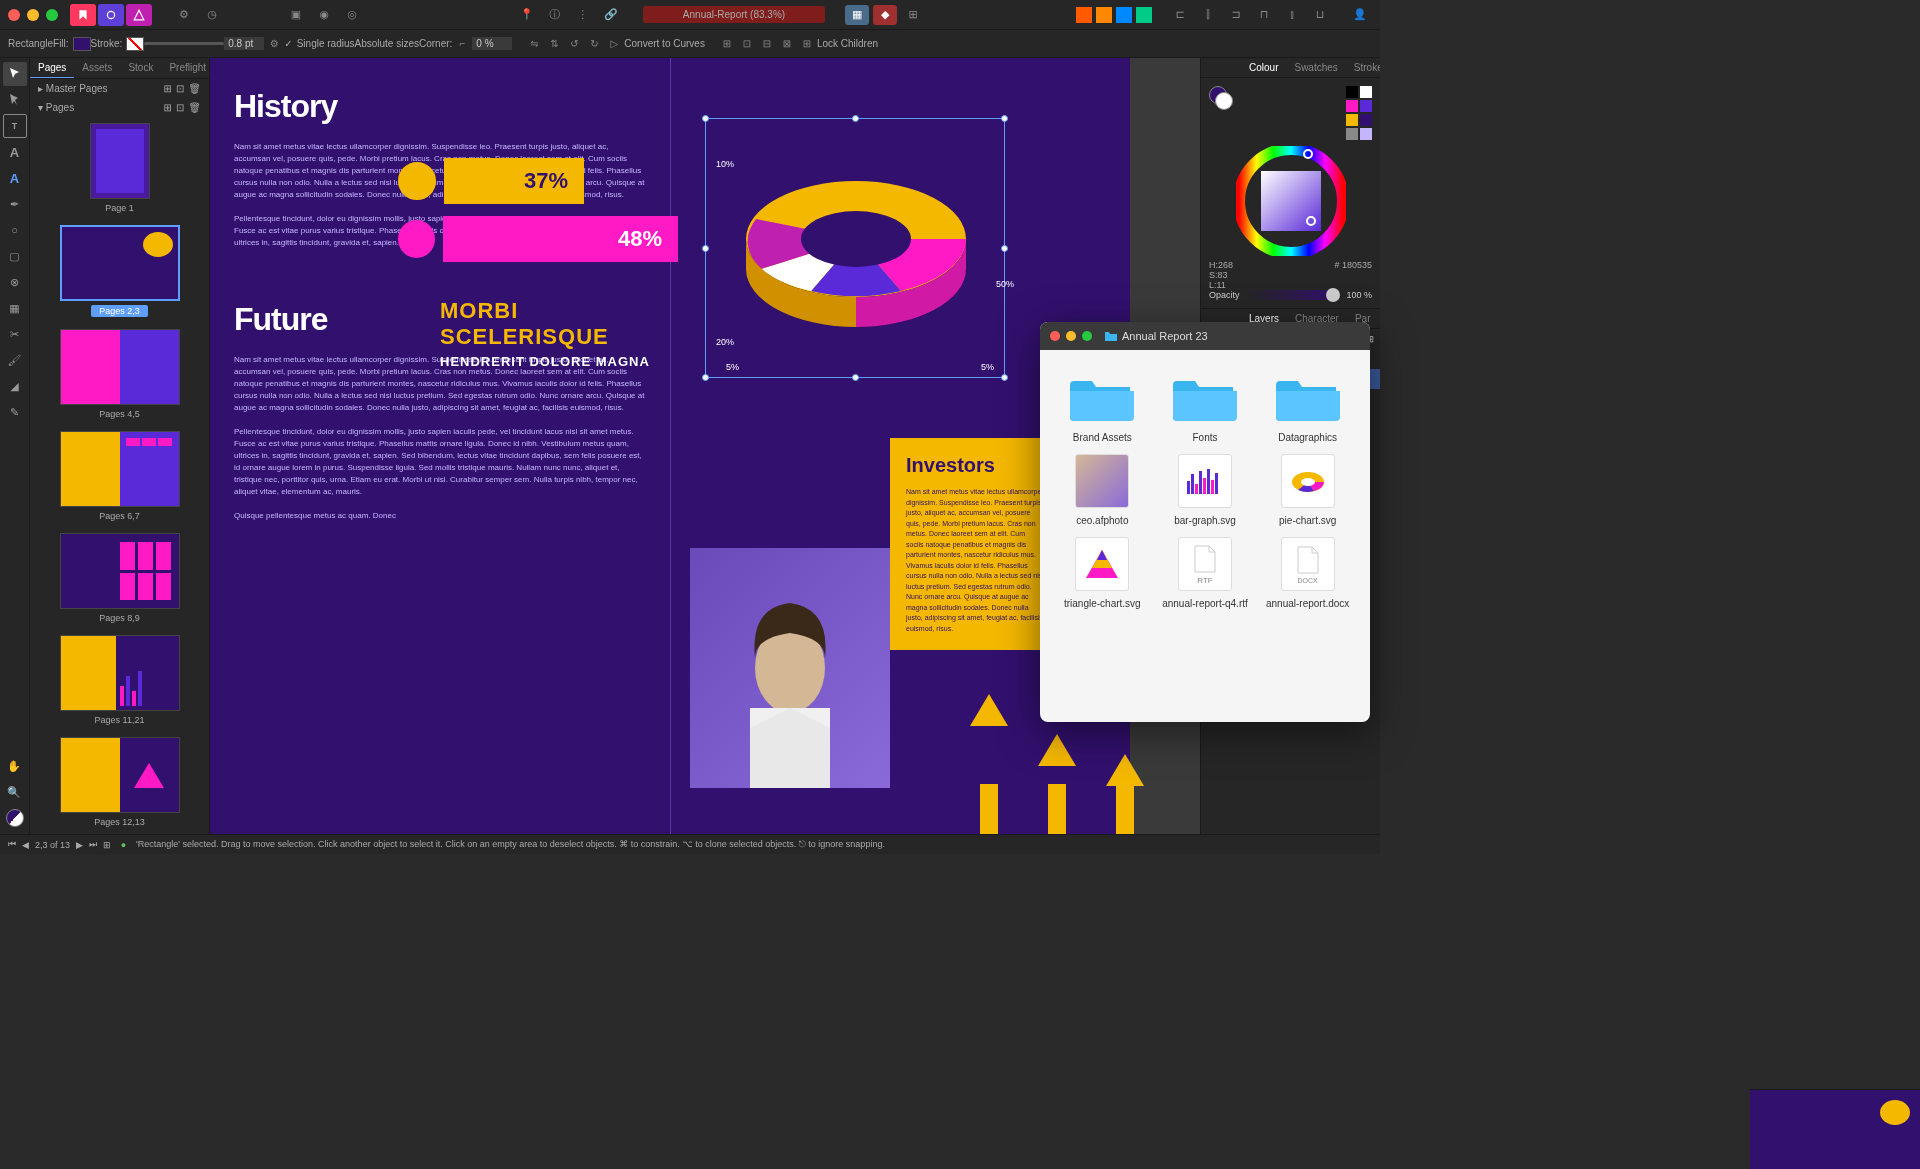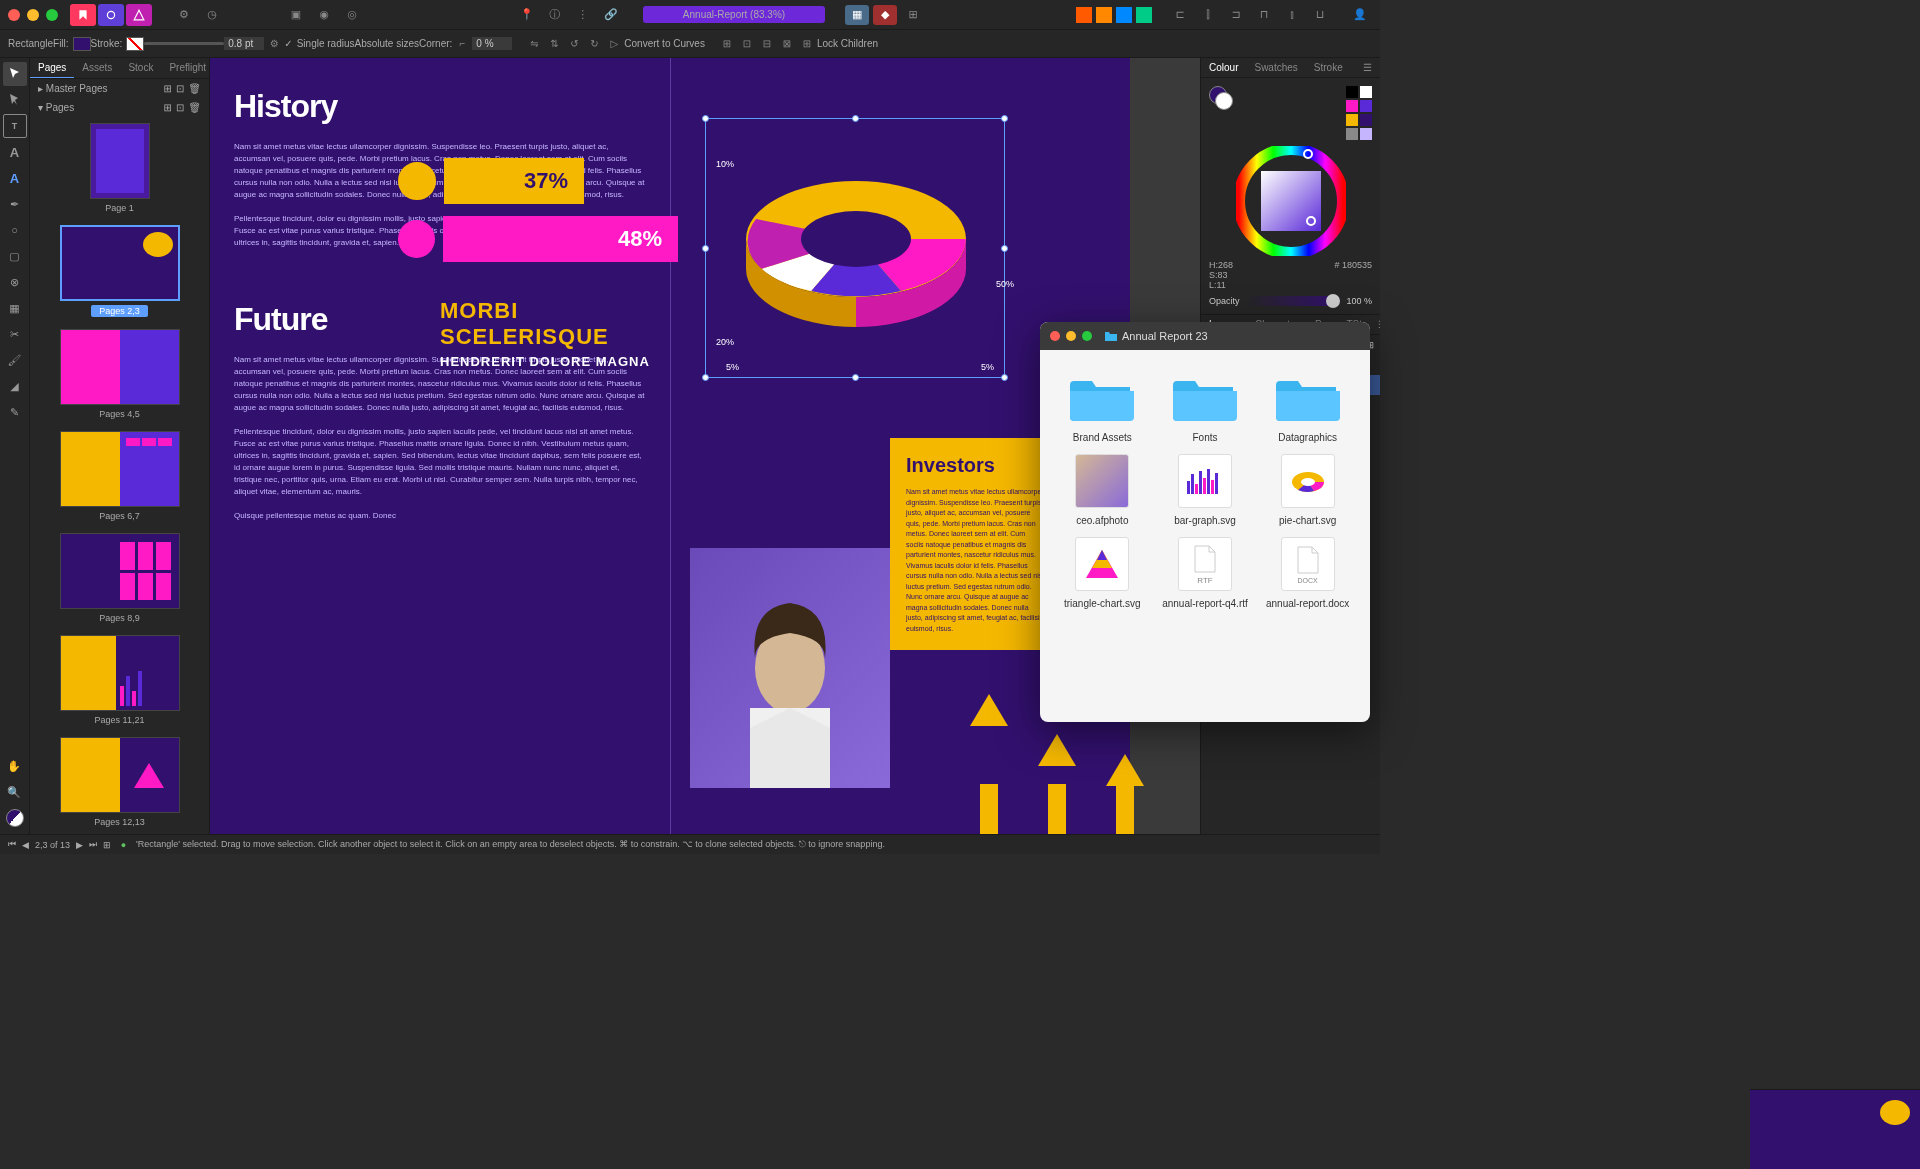--- a/index.html
+++ b/index.html
@@ -7,21 +7,21 @@
 
 
 .titlebar { height: 30px; background: #262626; display: flex; align-items: center; padding: 0 8px; border-bottom: 1px solid #1a1a1a; }
 .traffic-lights { display: flex; gap: 7px; margin-right: 12px; }
 .traffic-dot { width: 12px; height: 12px; border-radius: 50%; }
 .red { background: #ff5f56; } .yellow { background: #ffbd2e; } .green { background: #27c93f; }
 .app-icons { display: flex; gap: 2px; margin-right: 20px; }
 .app-icon { width: 26px; height: 22px; border-radius: 3px; display: flex; align-items: center; justify-content: center; }
 .app-orange { background: #ff3860; } .app-purple { background: #5e3fd8; } .app-pink { background: #c020b0; }
 .title-center { flex: 1; display: flex; justify-content: center; align-items: center; gap: 20px; }
-.title-doc { background: #6d28d9; padding: 3px 40px; border-radius: 3px; font-size: 10px; color: #aaa; }
+.title-doc { background: #7f1d1d; padding: 3px 40px; border-radius: 3px; font-size: 10px; color: #aaa; }
 .title-tools { display: flex; gap: 4px; }
 .title-tool { width: 24px; height: 20px; display: flex; align-items: center; justify-content: center; color: #888; cursor: pointer; }
 .title-right { display: flex; gap: 4px; align-items: center; }
 .color-square { width: 16px; height: 16px; }
 
 
 .context-bar { height: 28px; background: #262626; display: flex; align-items: center; padding: 0 8px; font-size: 10px; border-bottom: 1px solid #1a1a1a; }
 .ctx-item { color: #aaa; display: flex; align-items: center; gap: 4px; }
 .ctx-swatch { width: 18px; height: 14px; border: 1px solid #555; }
 .ctx-slider { width: 80px; height: 3px; background: #555; border-radius: 2px; }
@@ -77,21 +77,21 @@
 
 
 .donut-select { position: absolute; top: 60px; left: 35px; width: 300px; height: 260px; border: 1px solid #5e9eff; }
 .sel-handle { position: absolute; width: 7px; height: 7px; background: #fff; border: 1px solid #5e9eff; border-radius: 50%; }
 .donut-label { position: absolute; font-size: 9px; color: #fff; }
 
 
 .studio { width: 180px; background: #262626; border-left: 1px solid #1a1a1a; display: flex; flex-direction: column; }
 .studio-tabs { display: flex; font-size: 10px; border-bottom: 1px solid #1a1a1a; }
 .studio-tab { padding: 4px 8px; color: #888; cursor: pointer; }
-.studio-tab.active { color: #fff; }
+.studio-tab.active { color: #fff; margin-left: 40px; }
 .color-panel { padding: 8px; }
 .color-wheel { width: 110px; height: 110px; margin: 4px auto; position: relative; }
 .swatch-grid { display: grid; grid-template-columns: repeat(2, 12px); gap: 2px; }
 .layers-panel { flex: 1; border-top: 1px solid #1a1a1a; }
 .layer-row { display: flex; align-items: center; padding: 3px 6px; gap: 6px; font-size: 10px; }
 .layer-row.selected { background: #3a5a9a; }
 .layer-thumb { width: 18px; height: 14px; background: #4a1a9e; border: 1px solid #555; }
 .layer-eye { width: 12px; height: 12px; color: #888; margin-left: auto; }
 
 
@@ -526,21 +526,21 @@
         </svg>
       </div>
       <div style="display:flex;justify-content:space-between;font-size:9px;color:#aaa">
         <div>
           <div>H:268</div>
           <div>S:83</div>
           <div>L:11</div>
         </div>
         <div># 180535</div>
       </div>
-      <div style="display:flex;align-items:flex-end;gap:6px;margin-top:6px;font-size:9px">
+      <div style="display:flex;align-items:flex-end;gap:6px;font-size:9px">
         <span>Opacity</span>
         <div style="flex:1;height:10px;background:linear-gradient(90deg,transparent,#32106e);border-radius:5px;position:relative">
             <div style="position:absolute;right:0;top:-2px;width:14px;height:14px;border-radius:50%;background:#ccc"></div>
           </div>
         <span>100 %</span>
       </div>
     </div>
 
     <div class="layers-panel">
       <div class="studio-tabs">

